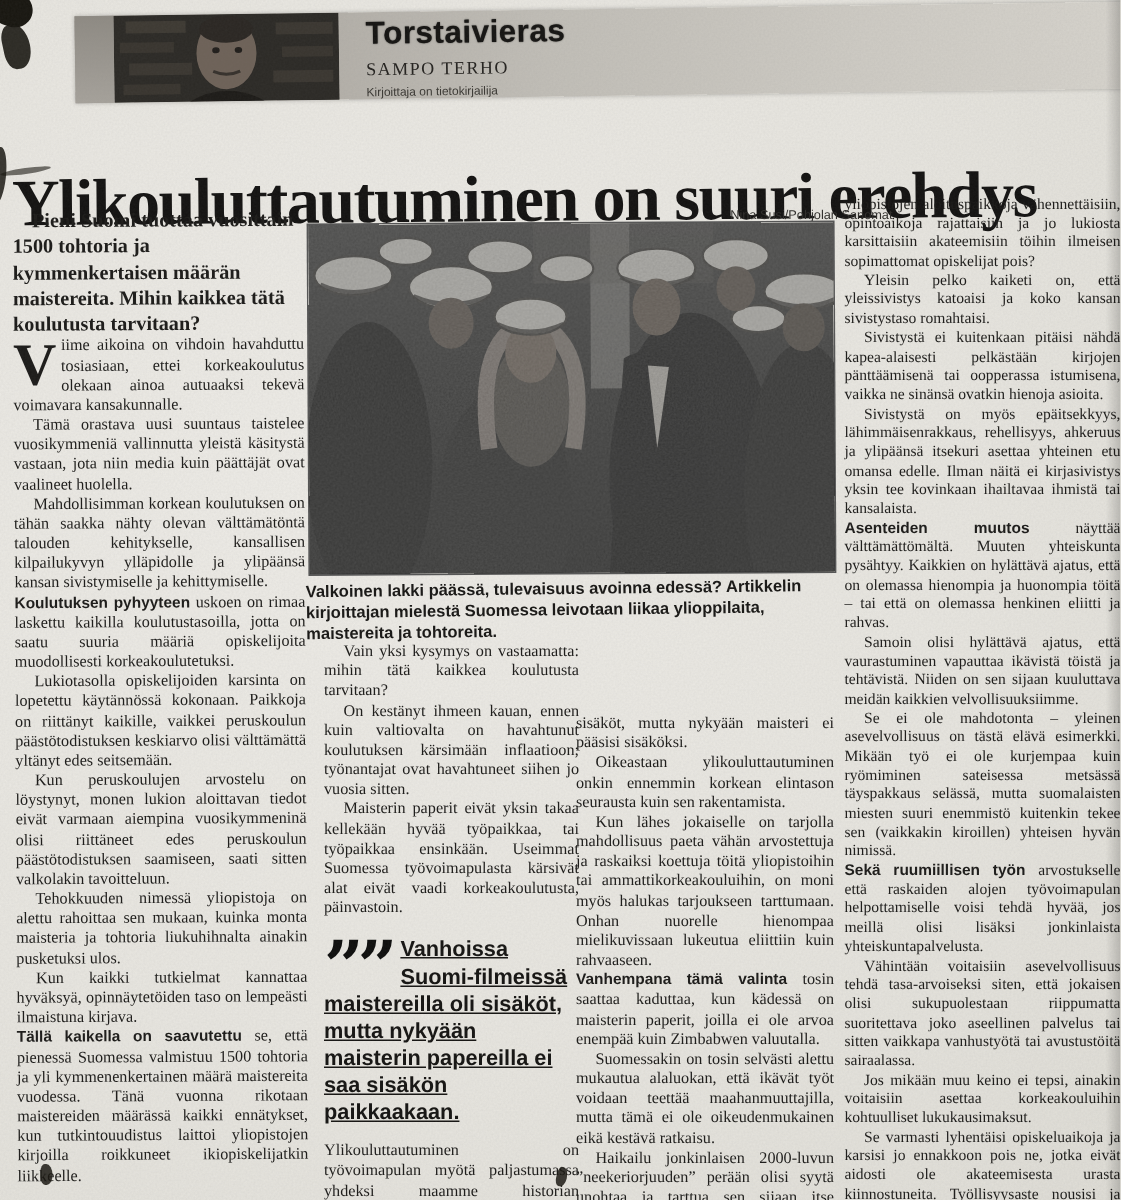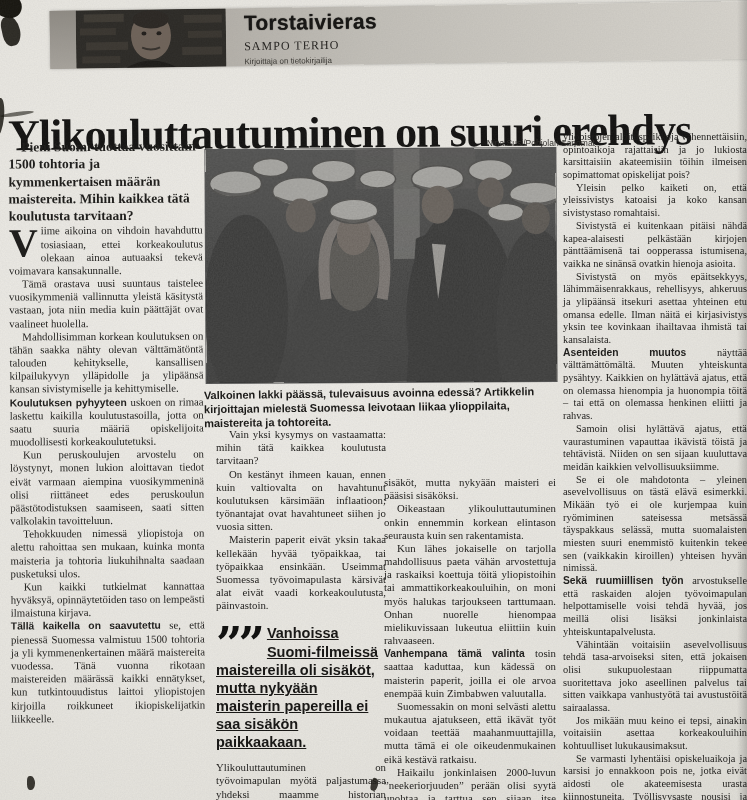--- a/index.html
+++ b/index.html
@@ -99,22 +99,23 @@
 
   <h1 class="headline">Ylikouluttautuminen on suuri erehdys</h1>
 
   <div class="col" id="col1">
     <p class="intro">Pieni Suomi tuottaa vuosittain 1500 tohtoria ja kymmenkertaisen määrän maistereita. Mihin kaikkea tätä koulutusta tarvitaan?</p>
     <div>
         <p class="noindent"><span class="dropcap">V</span>iime aikoina on vihdoin havahduttu tosiasiaan, ettei korkeakoulutus olekaan ainoa autuaaksi tekevä voimavara kansakunnalle.</p>
         <p>Tämä orastava uusi suuntaus taistelee vuosikymmeniä vallinnutta yleistä käsitystä vastaan, jota niin media kuin päättäjät ovat vaalineet huolella.</p>
         <p>Mahdollisimman korkean koulutuksen on tähän saakka nähty olevan välttämätöntä talouden kehitykselle, kansallisen kilpailukyvyn ylläpidolle ja ylipäänsä kansan sivistymiselle ja kehittymiselle.</p>
         <p class="noindent"><b class="lead-in">Koulutuksen pyhyyteen </b>uskoen on rimaa laskettu kaikilla koulutustasoilla, jotta on saatu suuria määriä opiskelijoita muodollisesti korkeakoulutetuksi.</p>
+        <p>Lukiotasolla opiskelijoiden karsinta on lopetettu käytännössä kokonaan. Paikkoja on riittänyt kaikille, vaikkei peruskoulun päästötodistuksen keskiarvo olisi välttämättä yltänyt edes seitsemään.</p>
         <p>Kun peruskoulujen arvostelu on löystynyt, monen lukion aloittavan tiedot eivät varmaan aiempina vuosikymmeninä olisi riittäneet edes peruskoulun päästötodistuksen saamiseen, saati sitten valkolakin tavoitteluun.</p>
-        <p>Tehokkuuden nimessä yliopistoja on alettu rahoittaa sen mukaan, kuinka monta maisteria ja tohtoria liukuhihnalta saadaan pusketuksi ulos.</p>
+        <p>Tehokkuuden nimessä yliopistoja on alettu rahoittaa sen mukaan, kuinka monta maisteria ja tohtoria liukuhihnalta ainakin pusketuksi ulos.</p>
         <p>Kun kaikki tutkielmat kannattaa hyväksyä, opinnäytetöiden taso on lempeästi ilmaistuna kirjava.</p>
         <p class="noindent"><b class="lead-in">Tällä kaikella on saavutettu </b>se, että pienessä Suomessa valmistuu 1500 tohtoria ja yli kymmenenkertainen määrä maistereita vuodessa. Tänä vuonna rikotaan maistereiden määrässä kaikki ennätykset, kun tutkintouudistus laittoi yliopistojen kirjoilla roikkuneet ikiopiskelijatkin liikkeelle.</p>
       </div>
   </div>
 
   <div class="credit">Nina Susi/Pohjolan Sanomat</div>
 
   <svg class="photo" viewBox="0 0 350 233" preserveAspectRatio="none">
     <defs>
       <linearGradient id="bgph" x1="0" y1="0" x2="0" y2="1">
@@ -188,21 +189,21 @@
         <p class="noindent">Ylikouluttautuminen on työvoimapulan myötä paljastumassa yhdeksi maamme historian suurimmista poliittisista erehdyksistä.</p>
       </div>
   </div>
 
   <div class="col" id="col3">
     <div>
         <p class="noindent">sisäköt, mutta nykyään maisteri ei pääsisi sisäköksi.</p>
         <p>Oikeastaan ylikouluttautuminen onkin ennemmin korkean elintason seurausta kuin sen rakentamista.</p>
         <p>Kun lähes jokaiselle on tarjolla mahdollisuus paeta vähän arvostettuja ja raskaiksi koettuja töitä yliopistoihin tai ammattikorkeakouluihin, on moni myös halukas tarjoukseen tarttumaan. Onhan nuorelle hienompaa mielikuvissaan lukeutua eliittiin kuin rahvaaseen.</p>
         <p class="noindent"><b class="lead-in">Vanhempana tämä valinta </b>tosin saattaa kaduttaa, kun kädessä on maisterin paperit, joilla ei ole arvoa enempää kuin Zimbabwen valuutalla.</p>
-        <p>Suomessakin on moni selvästi alettu mukautua ajatukseen, että ikävät työt voidaan teettää maahanmuuttajilla, mutta tämä ei ole oikeudenmukainen eikä kestävä ratkaisu.</p>
+        <p>Suomessakin on tosin selvästi alettu mukautua alaluokan, että ikävät työt voidaan teettää maahanmuuttajilla, mutta tämä ei ole oikeudenmukainen eikä kestävä ratkaisu.</p>
         <p>Haikailu jonkinlaisen 2000-luvun ”neekeriorjuuden” perään olisi syytä unohtaa ja tarttua sen sijaan itse toimeen.</p>
       </div>
   </div>
 
   <div class="col" id="col4">
     <div>
         <p class="noindent">yliopistojen aloituspaikkoja vähennettäisiin, opintoaikoja rajattaisiin ja jo lukiosta karsittaisiin akateemisiin töihin ilmeisen sopimattomat opiskelijat pois?</p>
         <p>Yleisin pelko kaiketi on, että yleissivistys katoaisi ja koko kansan sivistystaso romahtaisi.</p>
         <p>Sivistystä ei kuitenkaan pitäisi nähdä kapea-alaisesti pelkästään kirjojen pänttäämisenä tai oopperassa istumisena, vaikka ne sinänsä ovatkin hienoja asioita.</p>
         <p>Sivistystä on myös epäitsekkyys, lähimmäisenrakkaus, rehellisyys, ahkeruus ja ylipäänsä itsekuri asettaa yhteinen etu omansa edelle. Ilman näitä ei kirjasivistys yksin tee kovinkaan ihailtavaa ihmistä tai kansalaista.</p>

